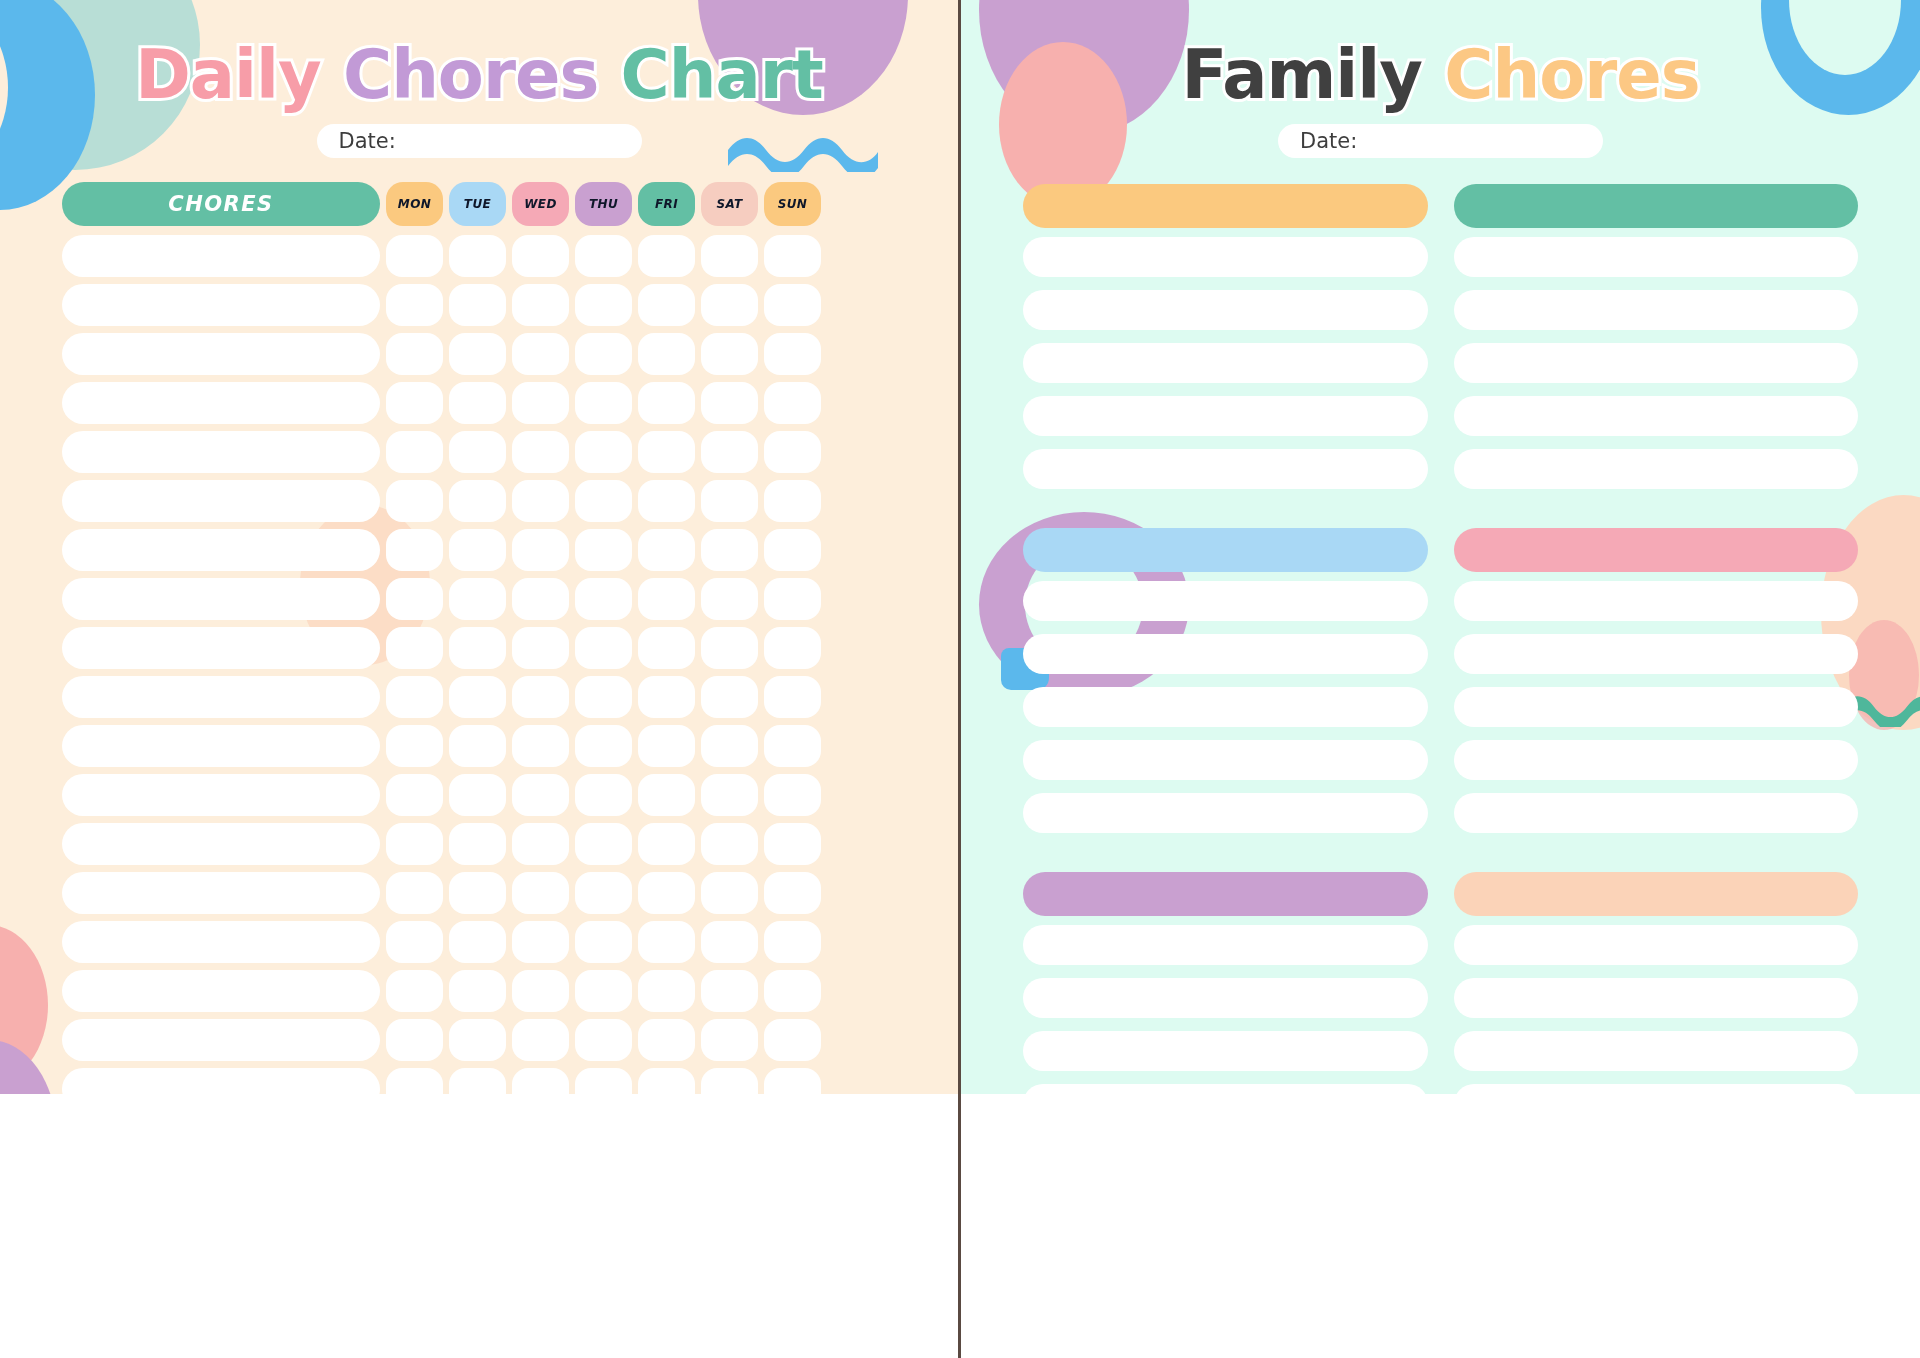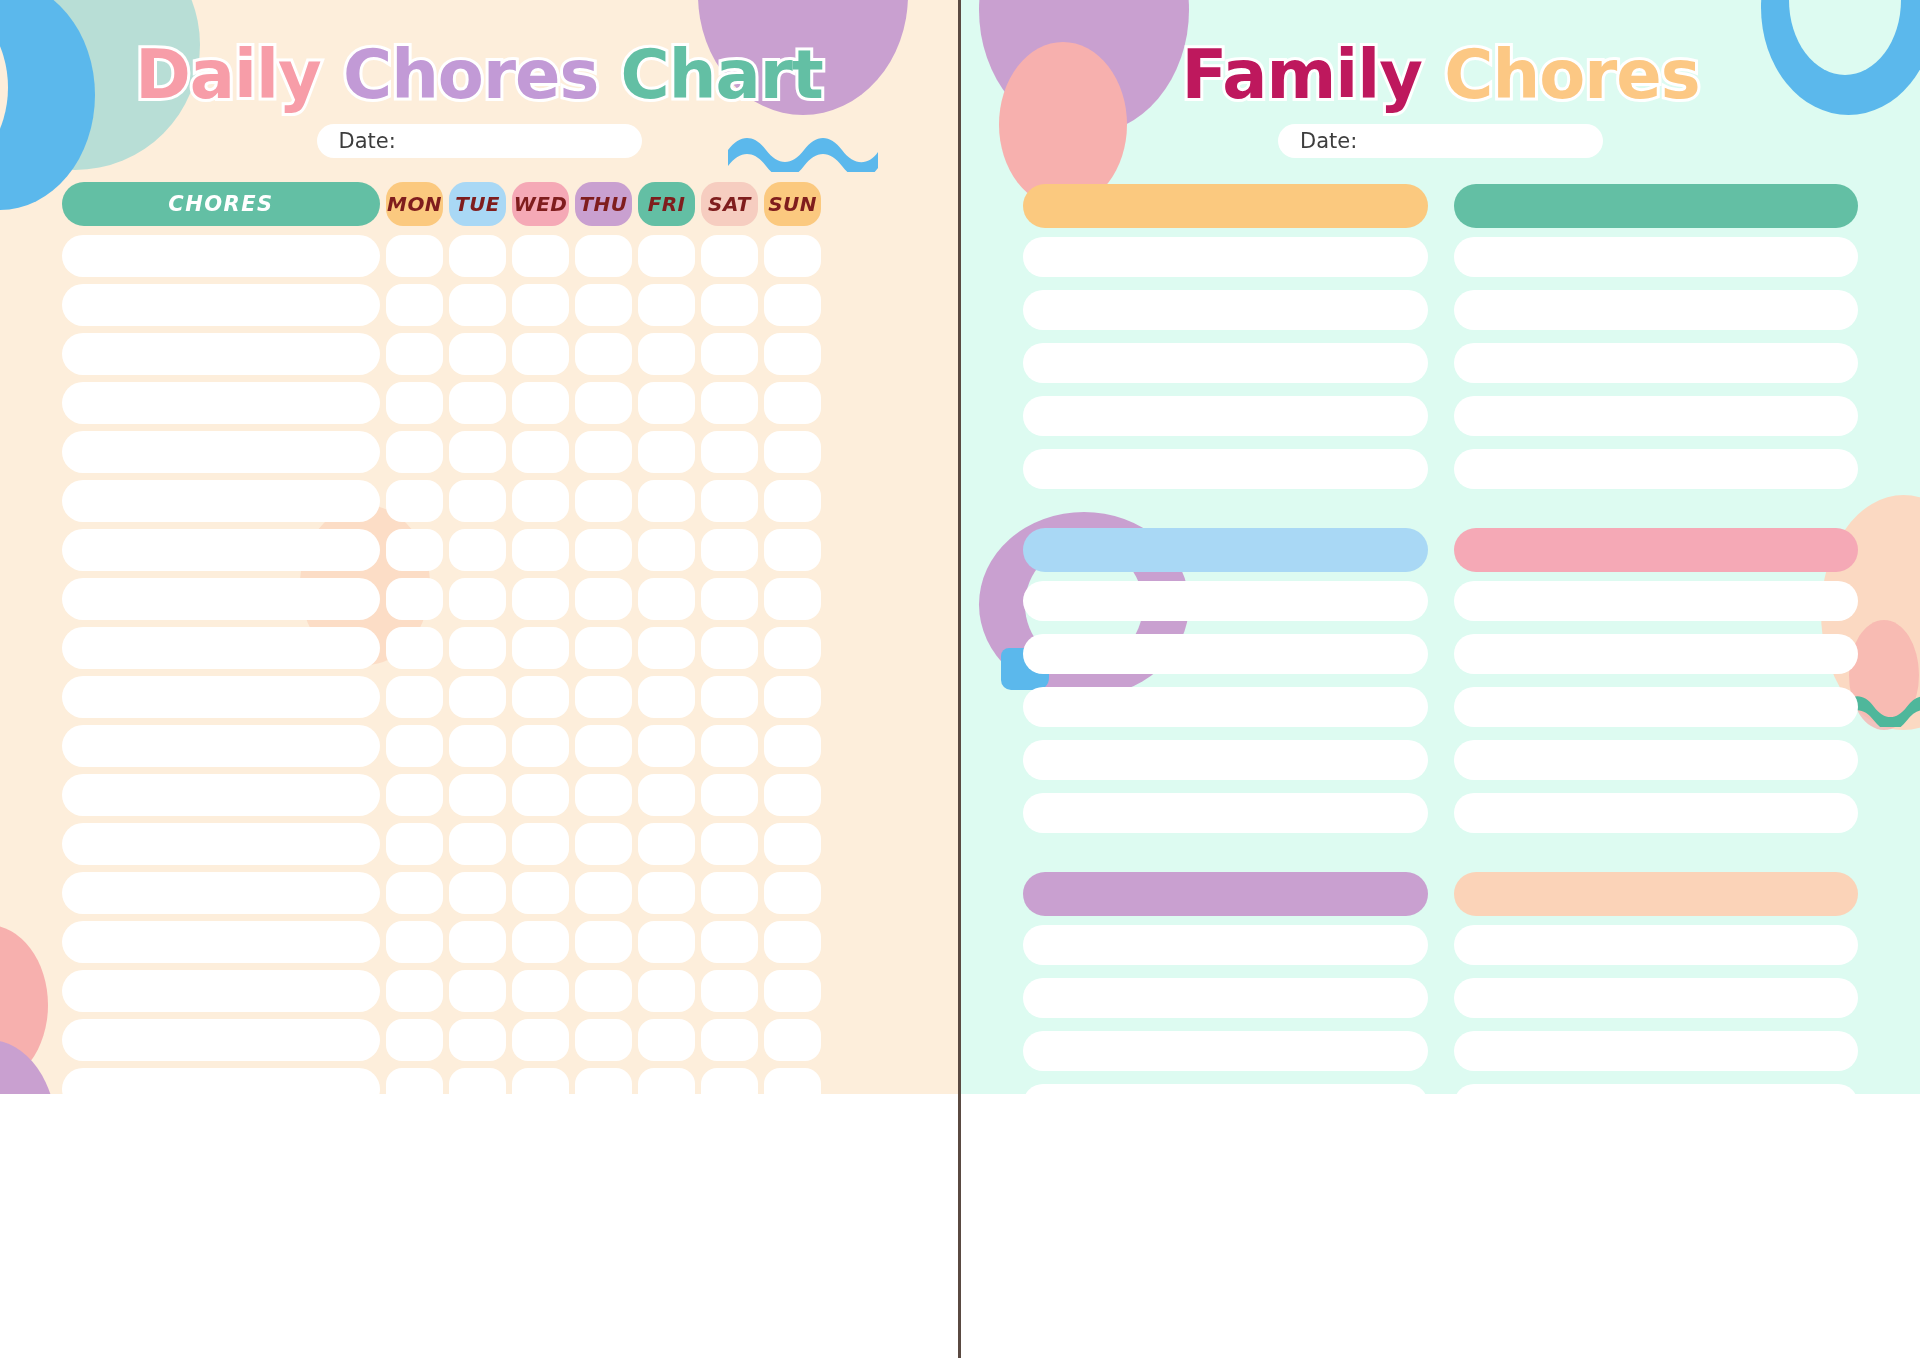--- a/index.html
+++ b/index.html
@@ -73,21 +73,21 @@
     white-space:nowrap;
   }
   .title span{
     -webkit-text-stroke:6px #ffffff;
     paint-order:stroke fill;
     text-shadow:0 0 0 transparent;
   }
   .t-pink{color:#f79da8;}
   .t-purple{color:#c29ad6;}
   .t-teal{color:#63bfa4;}
-  .t-blue{color:#be185d;}
+  .t-blue{color:#404040;}
   .t-orange{color:#fcc884;}
 
   .date-box{
     margin:14px auto 0;
     background:#ffffff;
     border-radius:22px;
     height:34px;
     display:flex;align-items:center;
     padding-left:22px;
     box-sizing:border-box;
@@ -112,22 +112,22 @@
     width:318px;height:44px;border-radius:22px;
     background:#63bfa4;color:#ffffff;
     display:flex;align-items:center;justify-content:center;
     font-family:"DejaVu Sans", sans-serif;
     font-weight:bold;font-size:21px;letter-spacing:1.5px;
     font-style:italic;
   }
   .head-day{
     width:57px;height:44px;border-radius:17px;
     display:flex;align-items:center;justify-content:center;
-    color:#7f1d1d;font-family:"DejaVu Sans", sans-serif;
-    font-weight:bold;font-size:20px;letter-spacing:.4px;
+    color:#0f172a;font-family:"DejaVu Sans", sans-serif;
+    font-weight:bold;font-size:12px;letter-spacing:.4px;
     font-style:italic;
   }
 
   
   .fam-section{margin-top:26px;}
   .fam-grid{display:flex;gap:26px;}
   .fam-col{flex:1 1 0;min-width:0;}
   .fam-head{
     height:44px;border-radius:22px;margin-bottom:9px;
     display:flex;align-items:center;justify-content:center;

